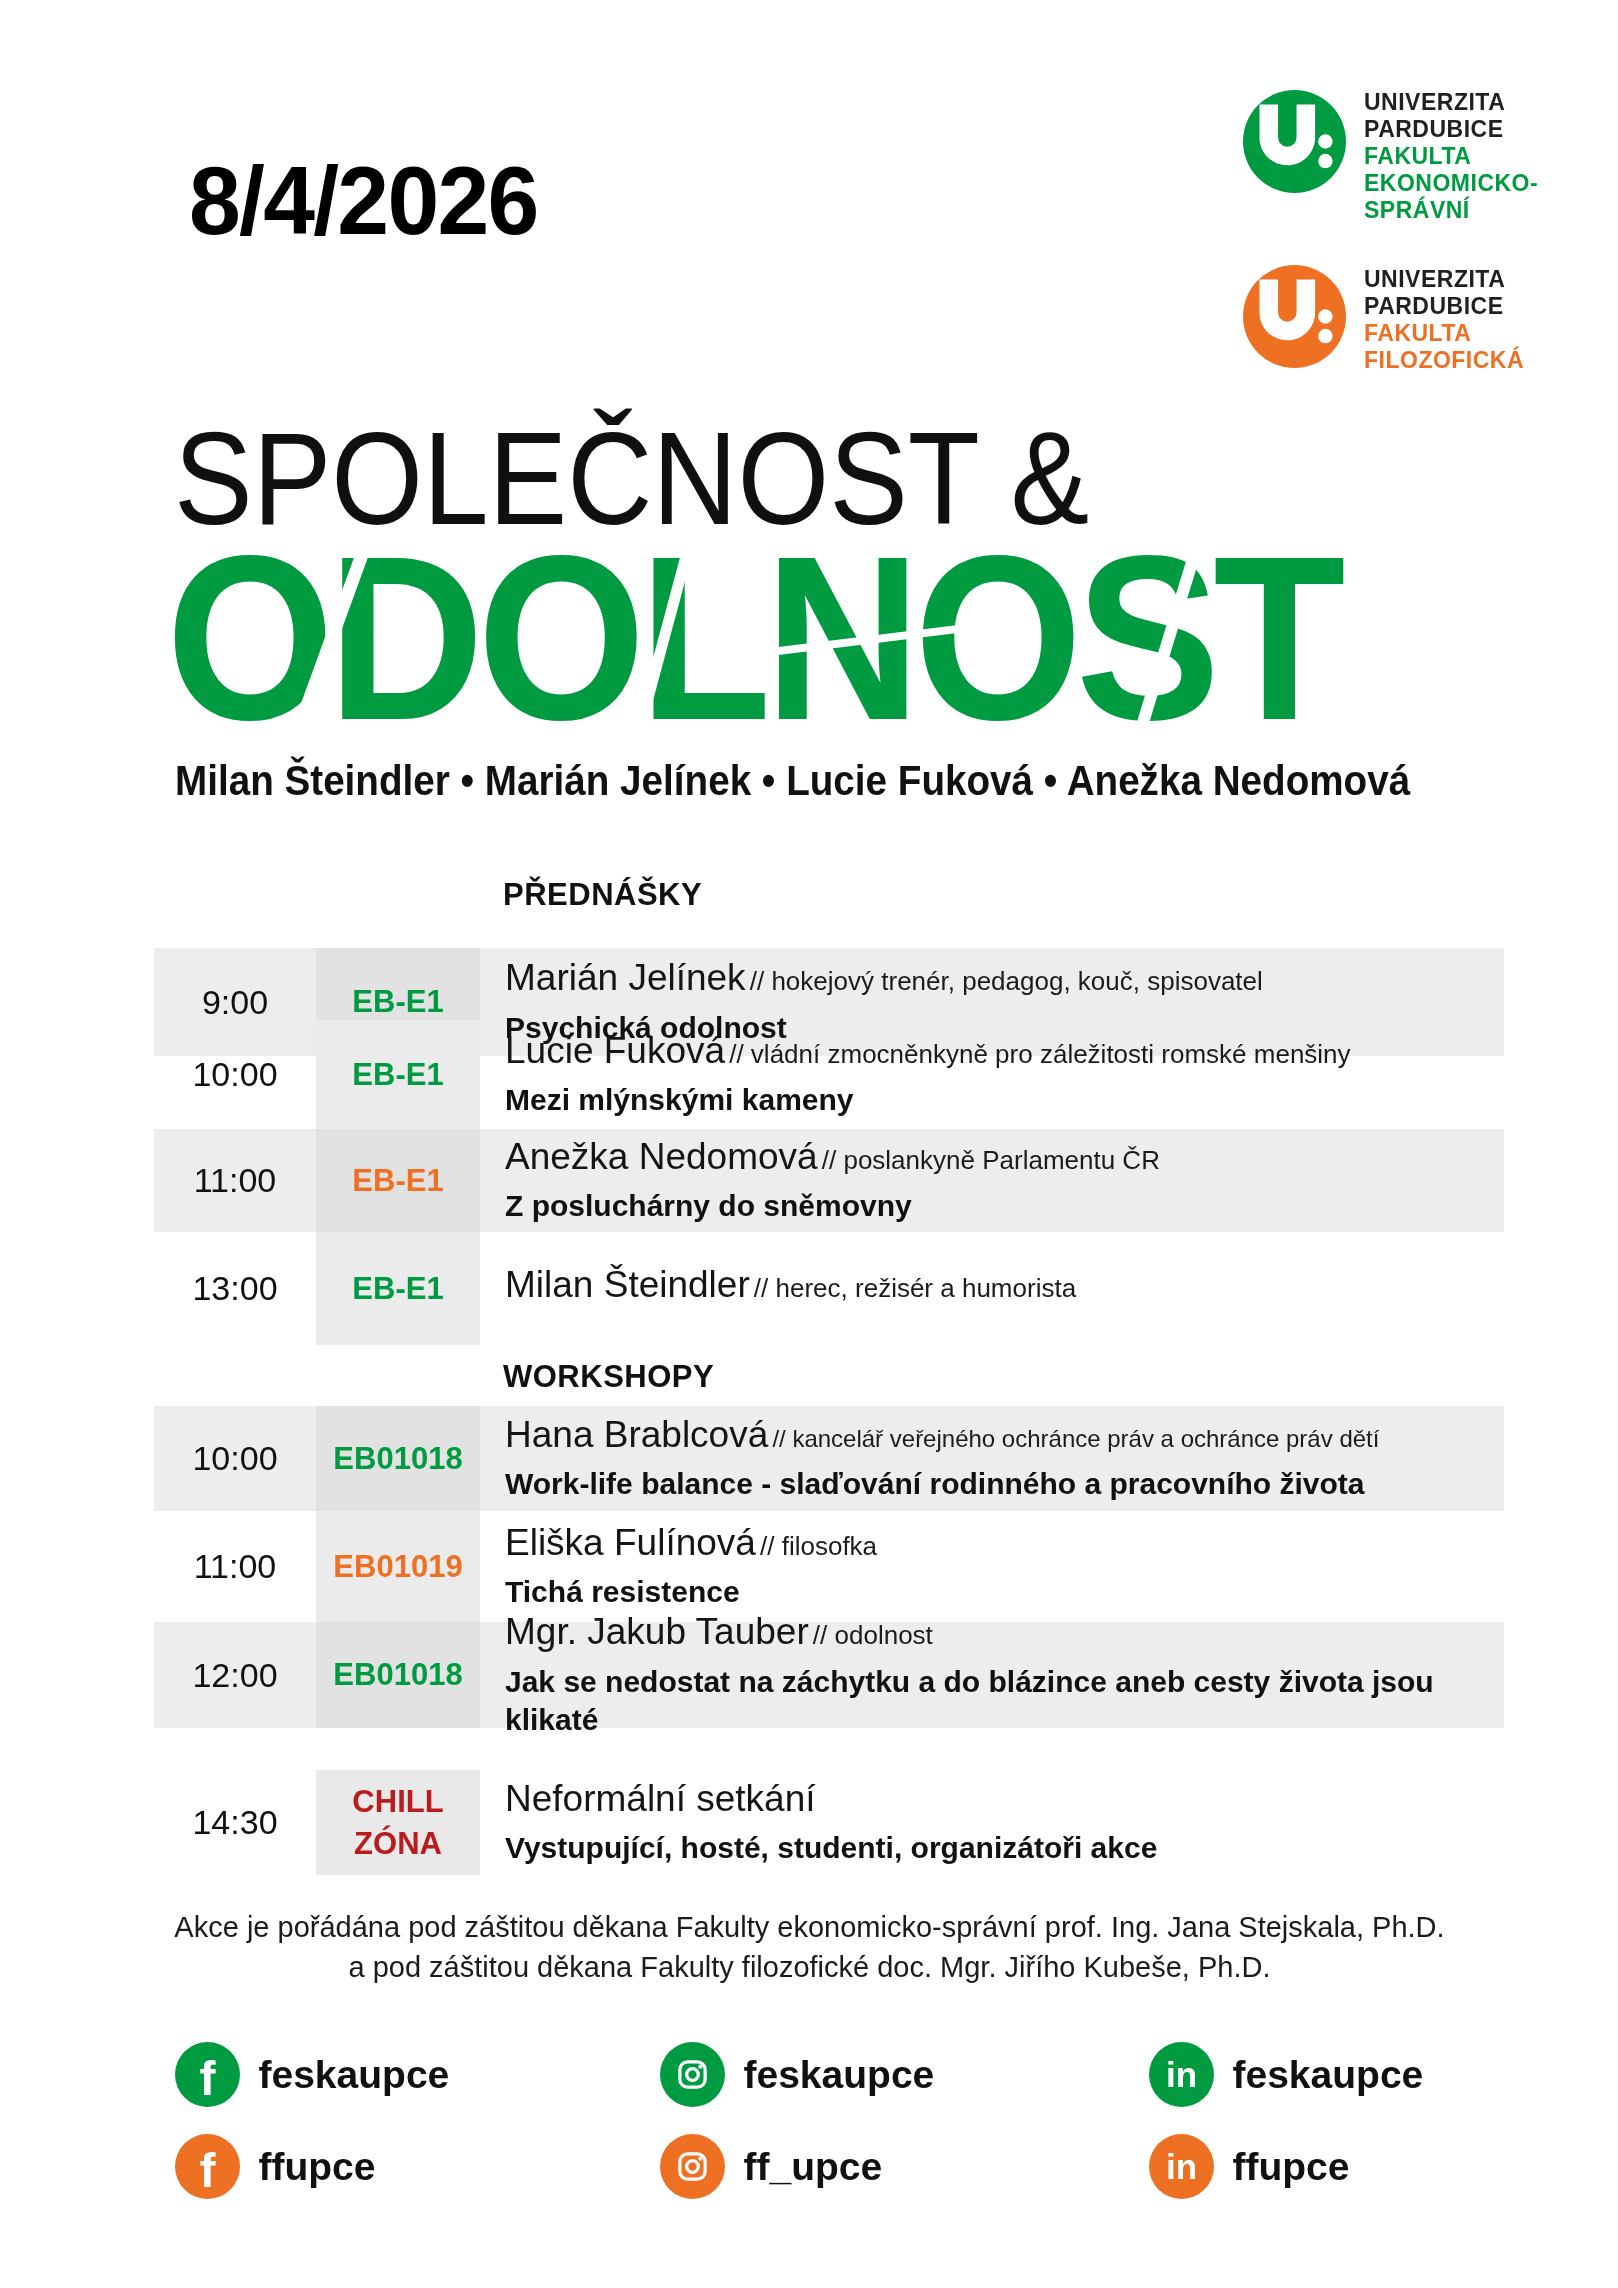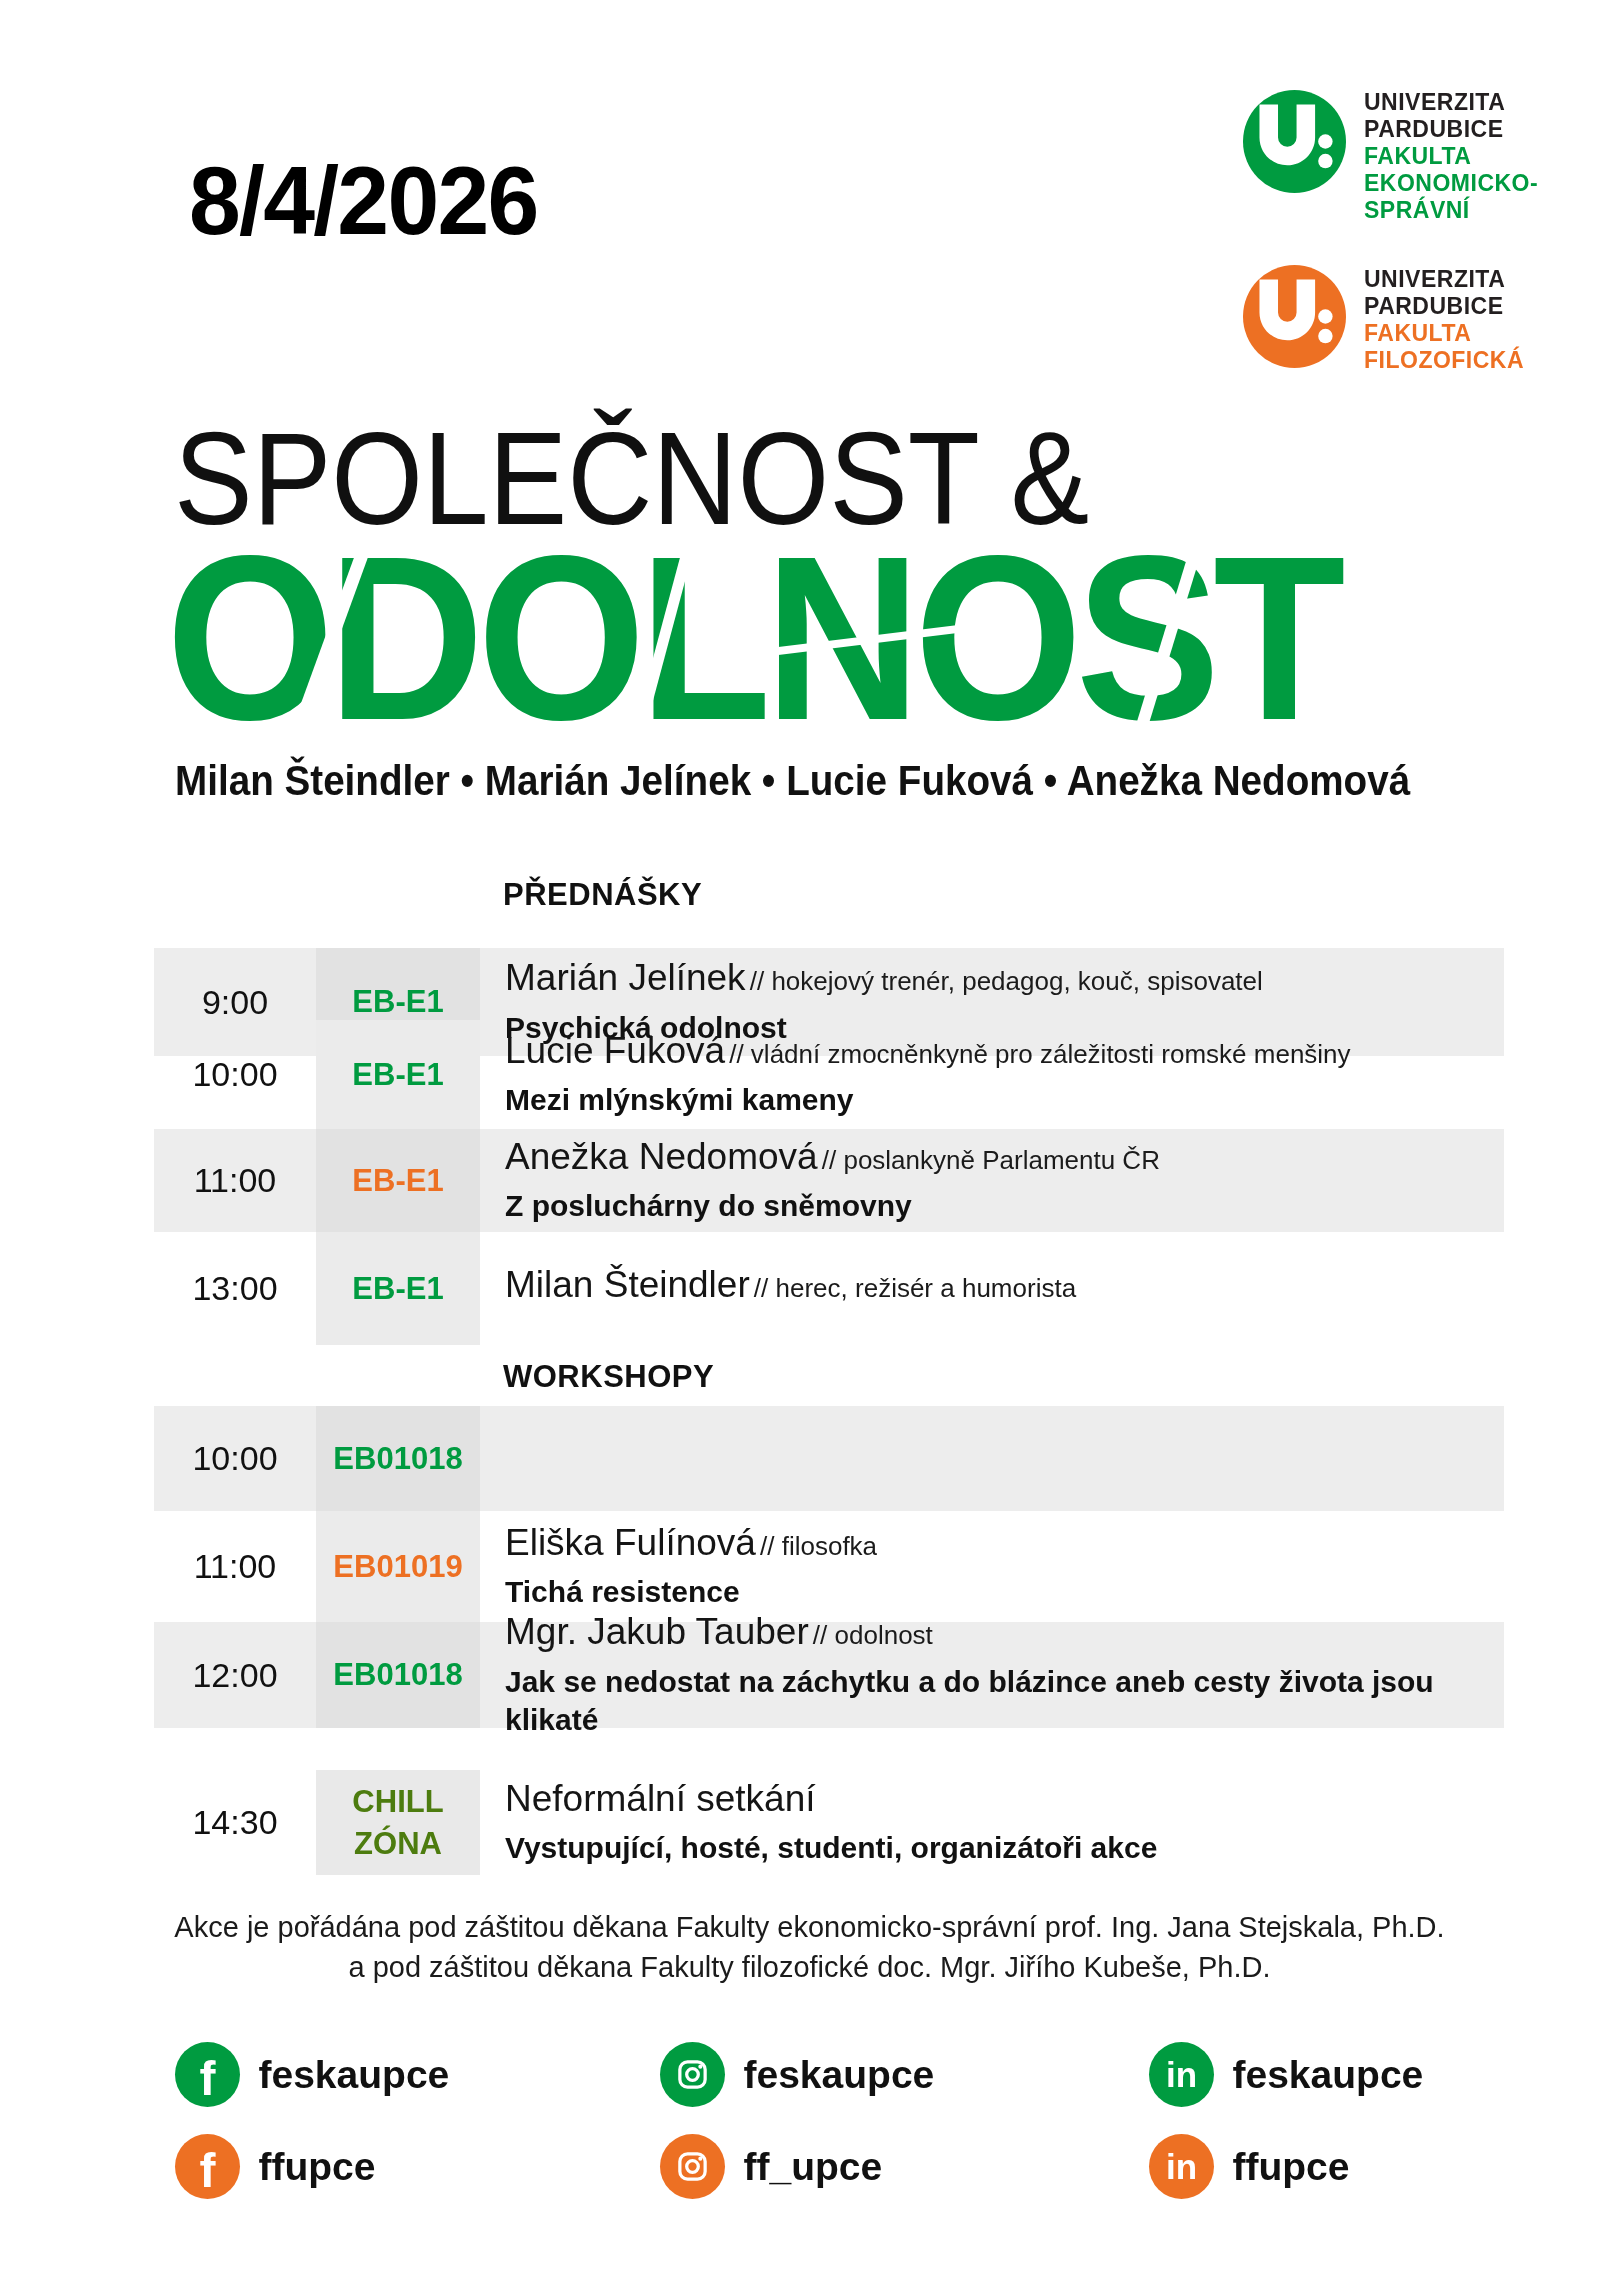--- a/index.html
+++ b/index.html
@@ -61,21 +61,21 @@
     display:flex;align-items:stretch;
   }
   .srow.shaded{background:#ededed;}
   .cell{display:flex;flex-direction:column;justify-content:center;}
   .cell.time{width:162px;align-items:center;font-size:34px;color:#111;}
   .cell.room{width:164px;align-items:center;font-size:31px;font-weight:800;background:#ebebeb;text-align:center;}
   .srow.shaded .cell.room{background:#e2e2e2;}
   .cell.content{flex:1;padding-left:25px;padding-right:9.2px;}
   .room-green{color:#009b40;}
   .room-orange{color:#ed7023;}
-  .room-red{color:#4d7c0f;font-size:30px;line-height:42px;}
+  .room-red{color:#b91c1c;font-size:30px;line-height:42px;}
   .nameline{line-height:41px;white-space:nowrap;}
   .pname{font-size:37px;font-weight:400;color:#151515;}
   .pdesc{font-size:26px;font-weight:400;color:#1b1b1b;}
   .ptitle{font-size:30px;font-weight:700;color:#111;line-height:38px;margin-top:2.8px;}
 
   
   .footer{
     top:1907px;left:0;width:1619px;text-align:center;
     font-size:29px;font-weight:500;line-height:40px;color:#1b1b1b;
   }
@@ -175,20 +175,24 @@
     <div class="cell content">
       <div class="nameline"><span class="pname">Milan Šteindler</span> <span class="pdesc">// herec, režisér a humorista</span></div>
     </div>
   </div>
 
   <div class="abs sec-heading" style="top:1359px;">WORKSHOPY</div>
 
   <div class="abs srow shaded" style="top:1406px;height:105px;">
     <div class="cell time">10:00</div>
     <div class="cell room room-green">EB01018</div>
+    <div class="cell content">
+      <div class="nameline"><span class="pname">Hana Brablcová</span> <span class="pdesc" style="font-size:24px;">// kancelář veřejného ochránce práv a ochránce práv dětí</span></div>
+      <div class="ptitle">Work-life balance - slaďování rodinného a pracovního života</div>
+    </div>
   </div>
 
   <div class="abs srow" style="top:1511px;height:111px;">
     <div class="cell time">11:00</div>
     <div class="cell room room-orange">EB01019</div>
     <div class="cell content">
       <div class="nameline"><span class="pname">Eliška Fulínová</span> <span class="pdesc">// filosofka</span></div>
       <div class="ptitle">Tichá resistence</div>
     </div>
   </div>

